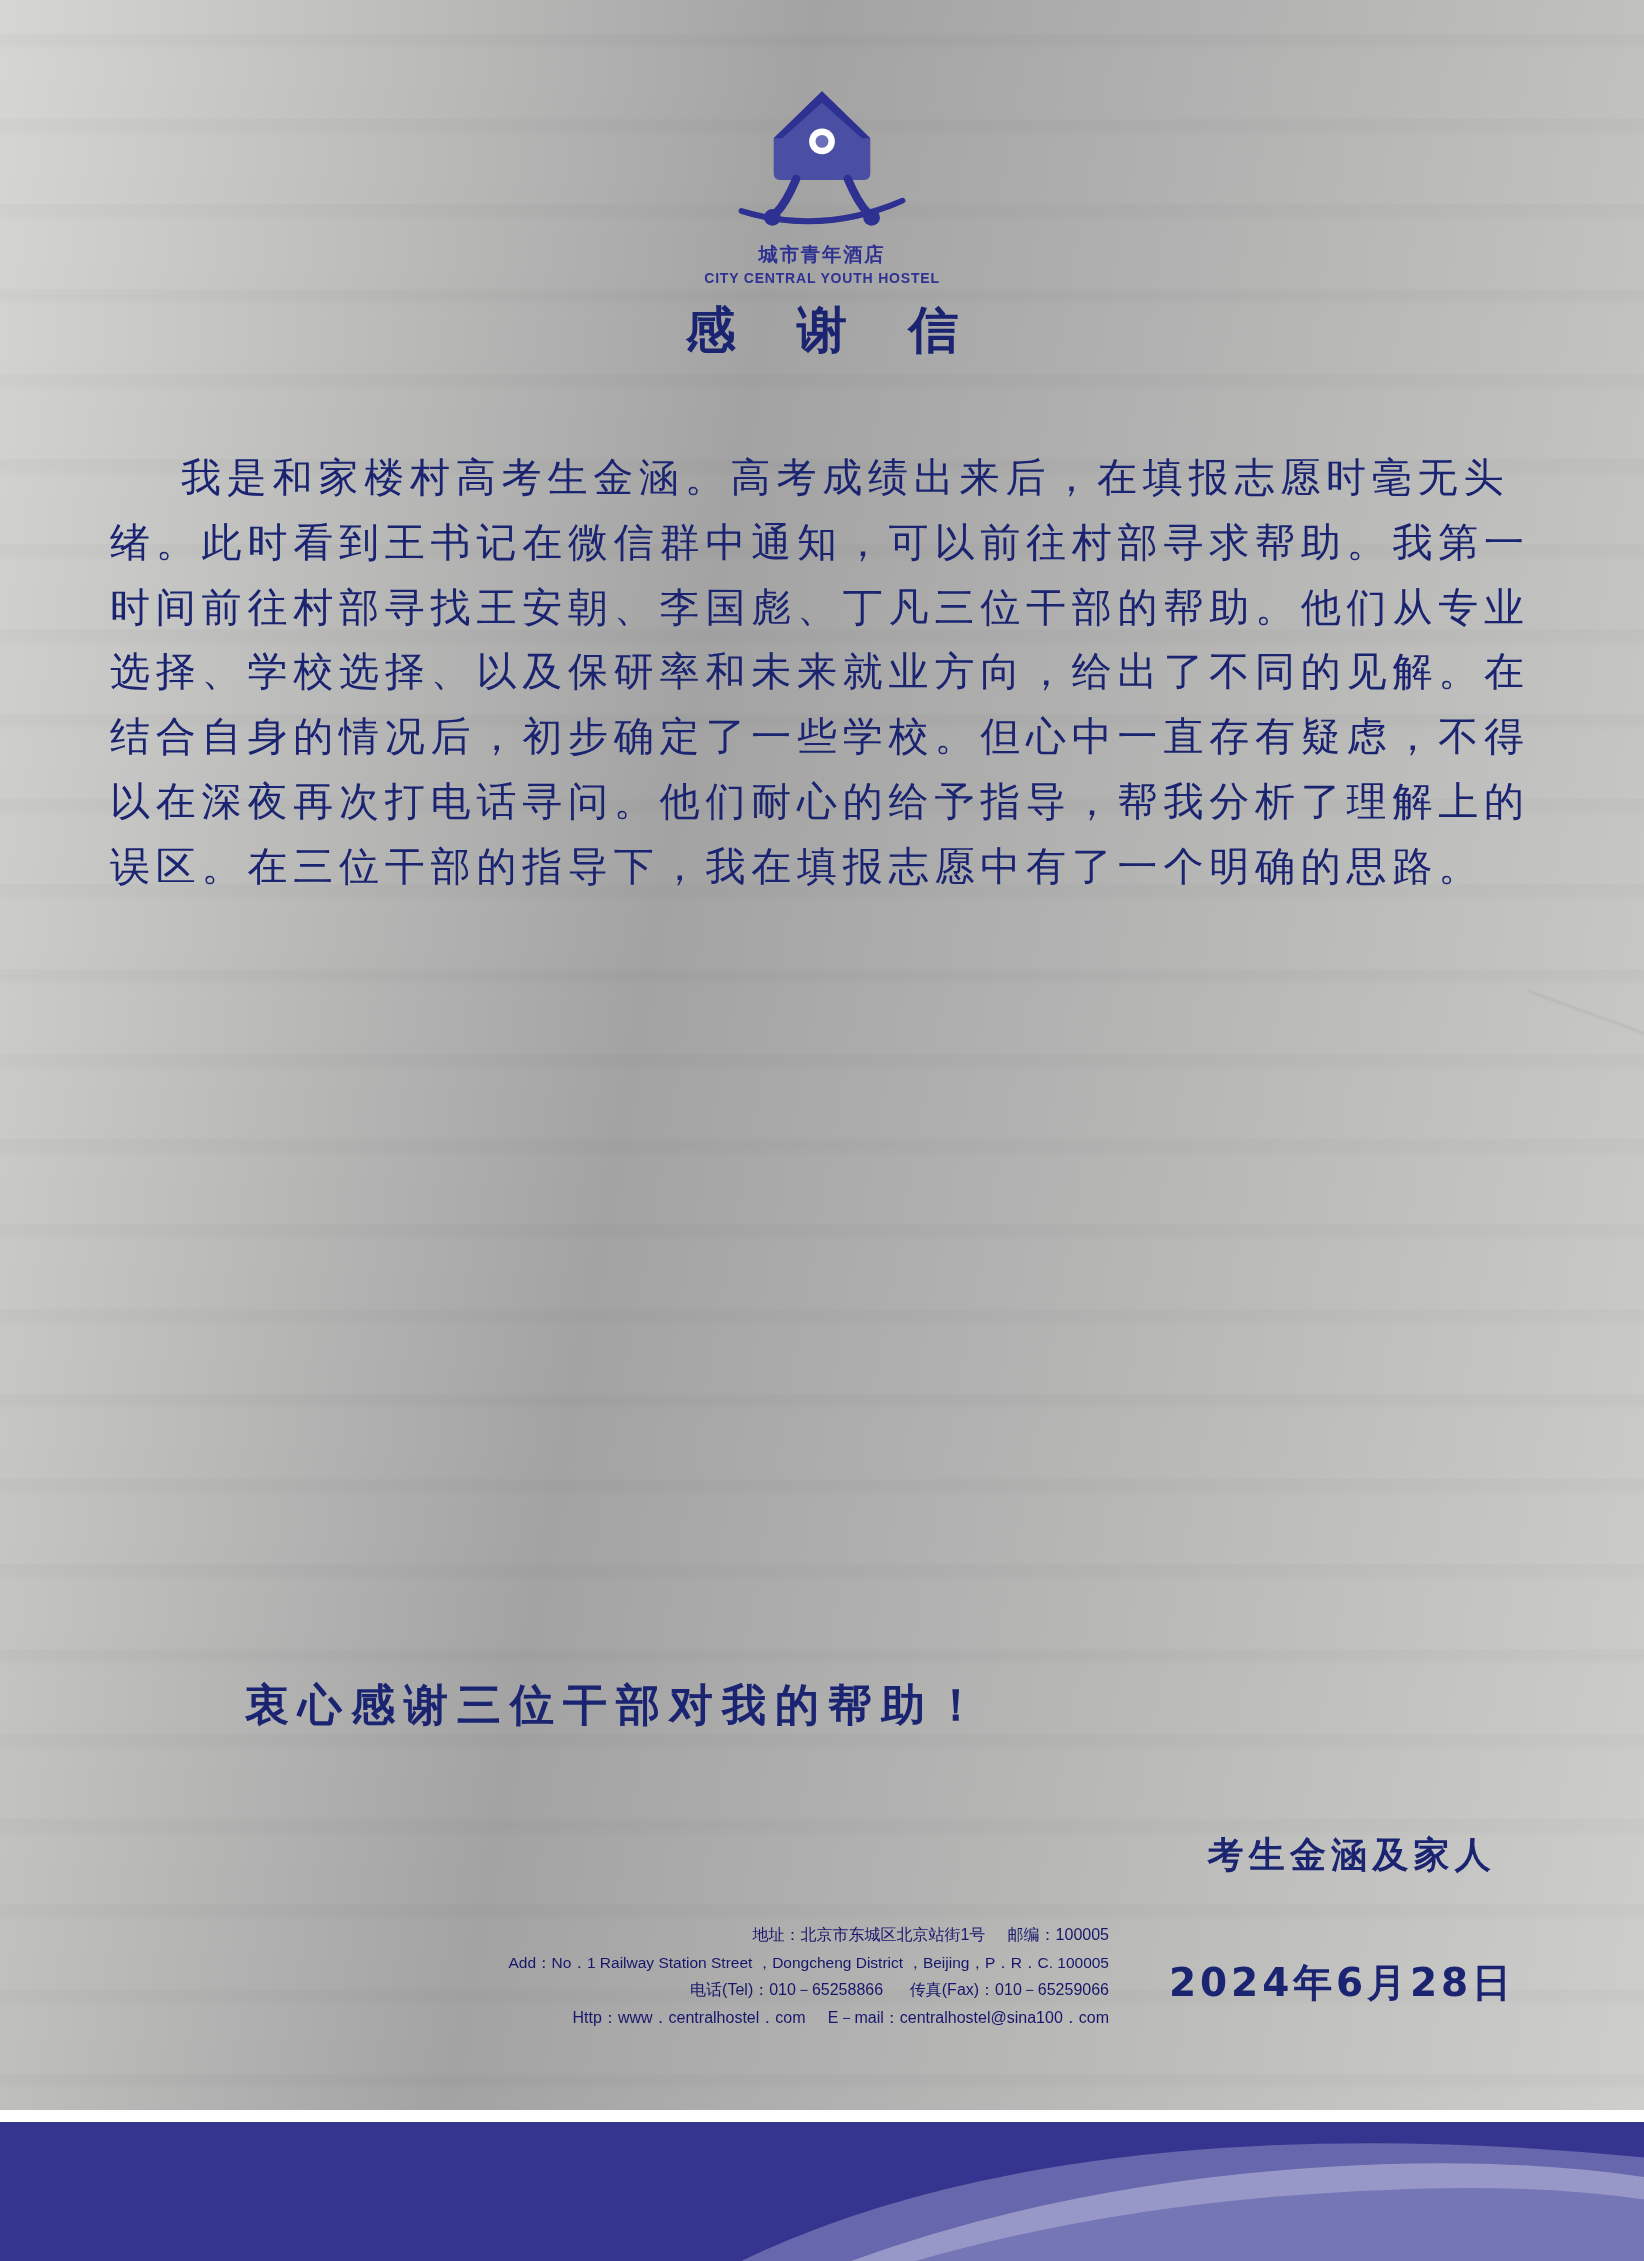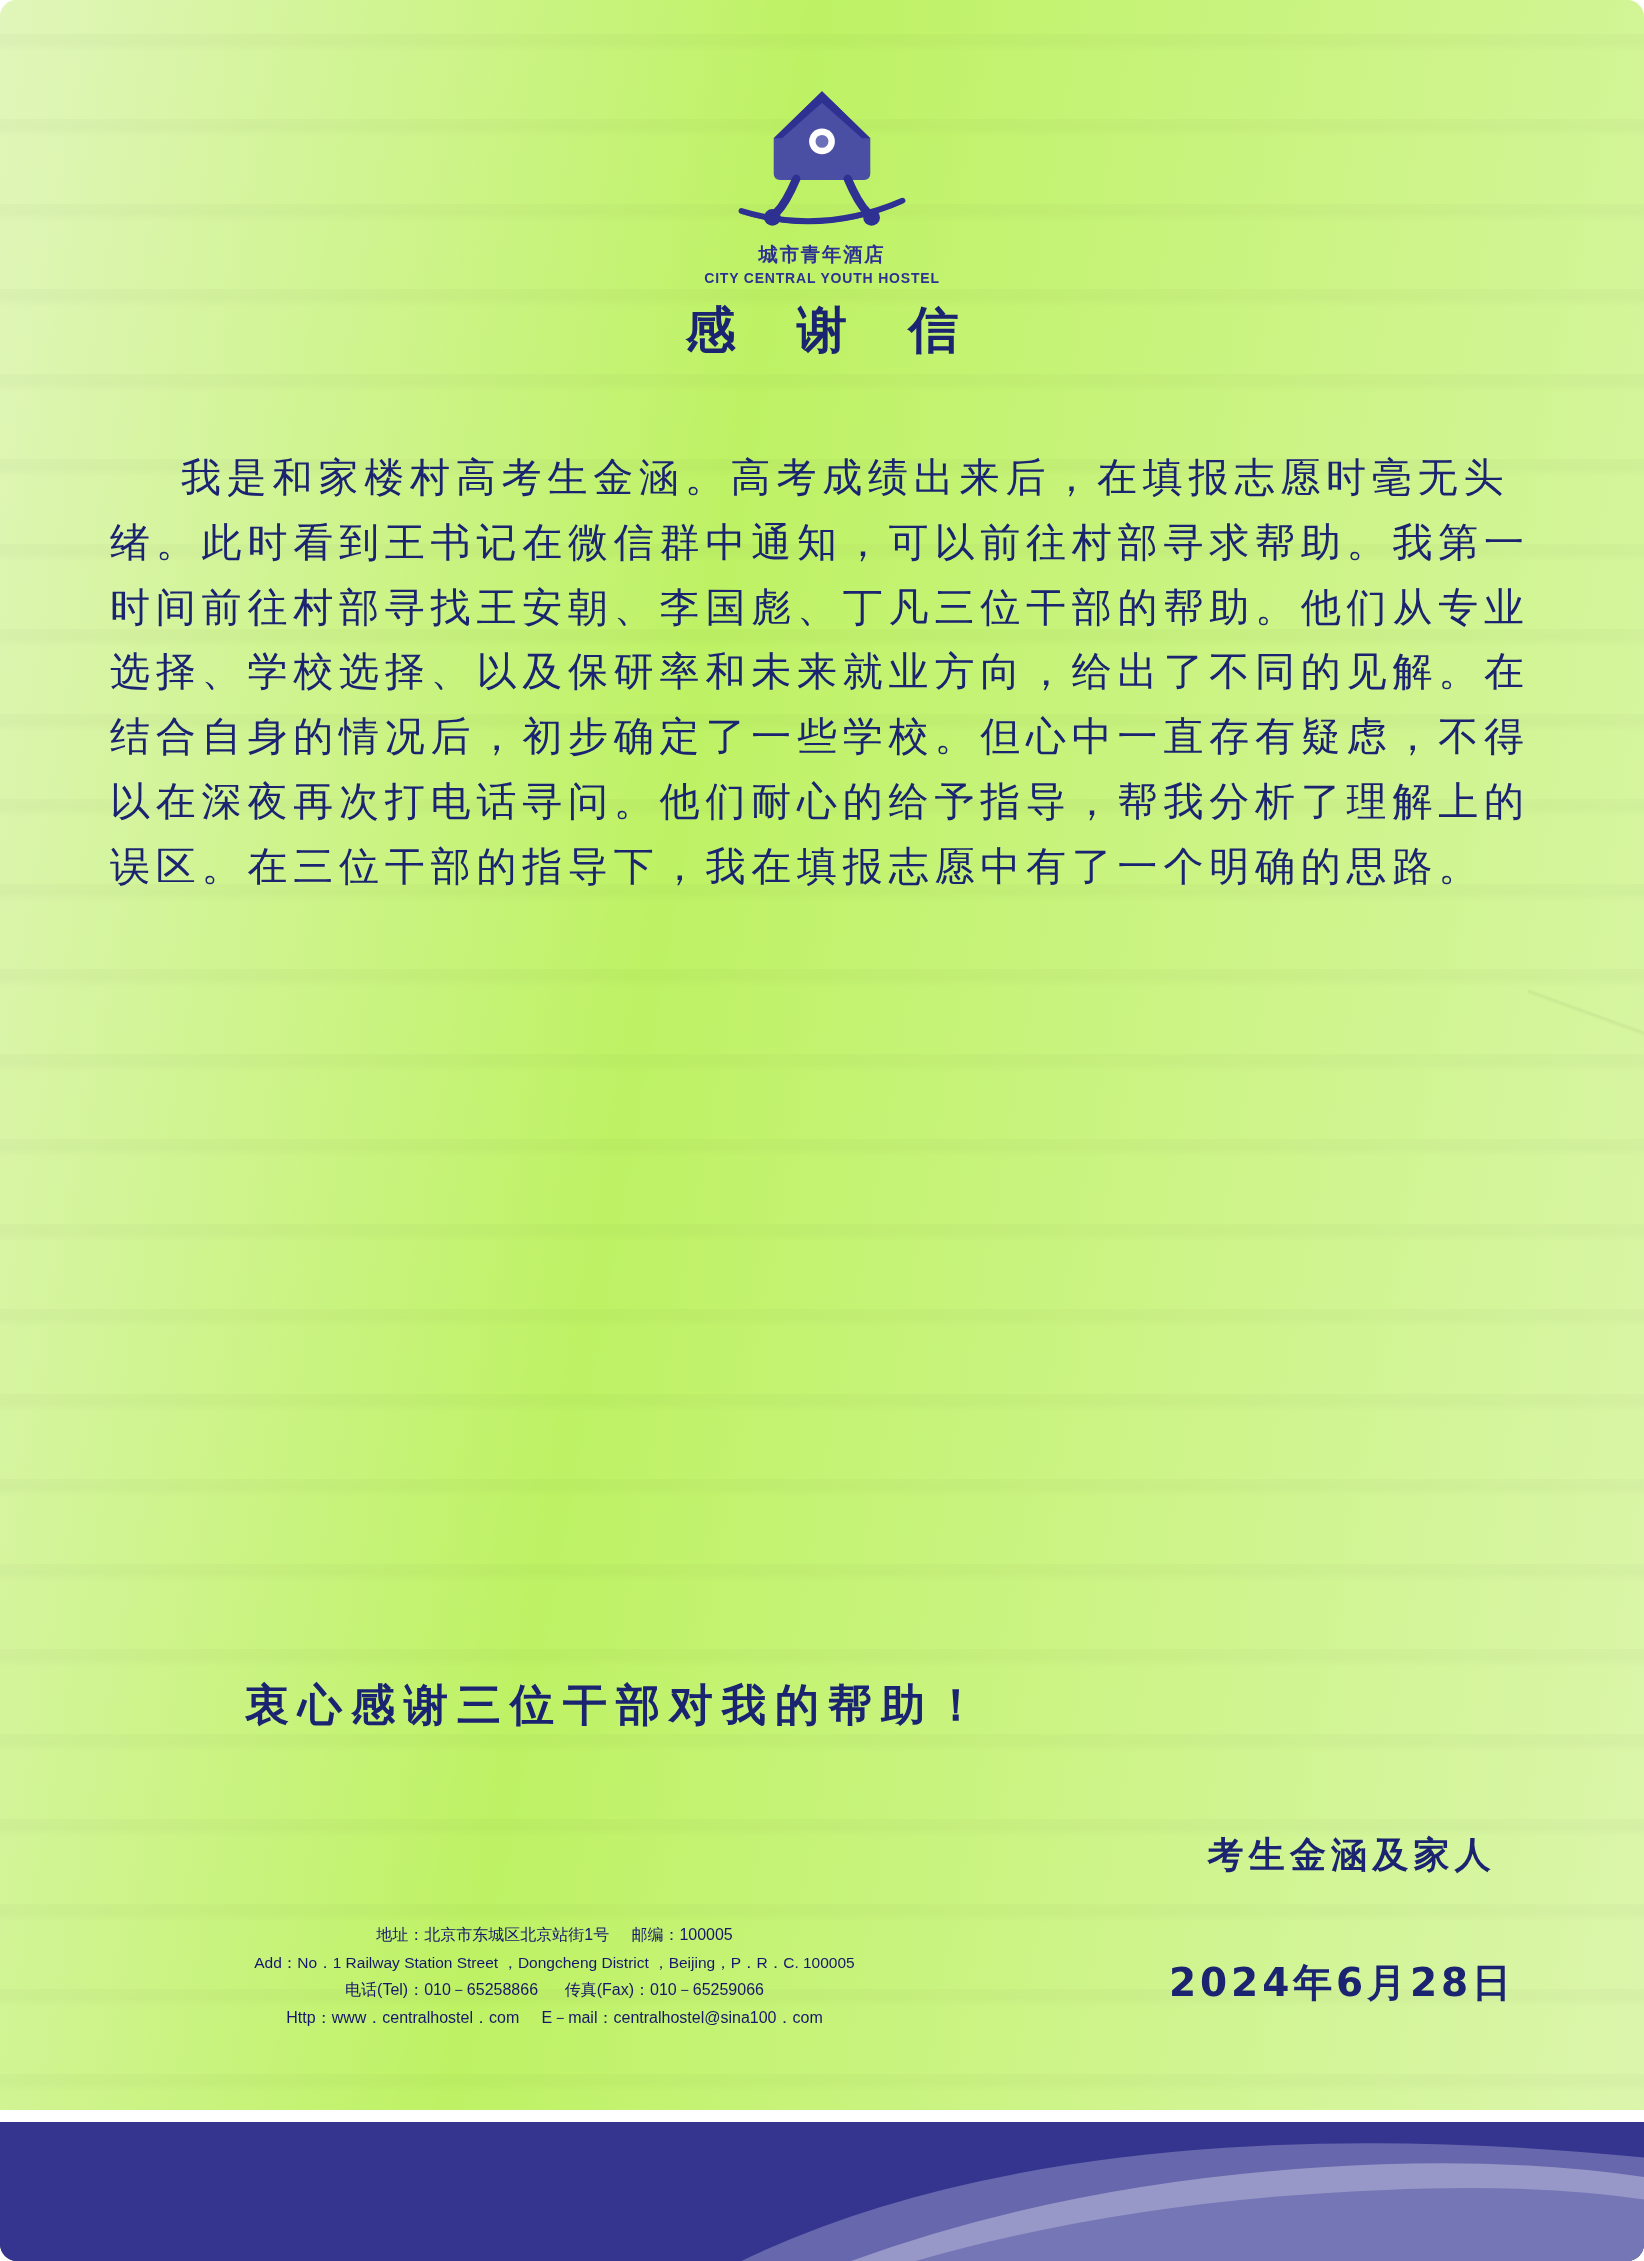--- a/index.html
+++ b/index.html
@@ -7,23 +7,22 @@
     padding: 0;
     background: #ffffff;
   }
   body {
     font-family: "Liberation Sans", sans-serif;
   }
   .page {
     position: relative;
     width: 1644px;
     height: 2261px;
-    background: #bef264;
+    background: #a3a3a3;
     overflow: hidden;
-    border-radius: 17px;
   }
   
   .paper-bands {
     position: absolute;
     inset: 0;
     background: repeating-linear-gradient(
       to bottom,
       rgba(0,0,0,0.000) 0px,
       rgba(0,0,0,0.000) 34px,
       rgba(0,0,0,0.018) 34px,
@@ -144,21 +143,21 @@
     font-weight: 600;
     margin-top: 47px;
   }
 
   
   .footer-contact {
     position: absolute;
     left: 0;
     width: 1109px;
     top: 1921px;
-    text-align: center;
+    text-align: right;
     color: #16166b;
     font-size: 16px;
     line-height: 1.75;
     font-family: "Liberation Sans", sans-serif;
   }
   .footer-contact .row span { white-space: pre; }
   .footer-contact .row.r2 { font-size: 15.5px; }
 
   
   .bottom-banner {

